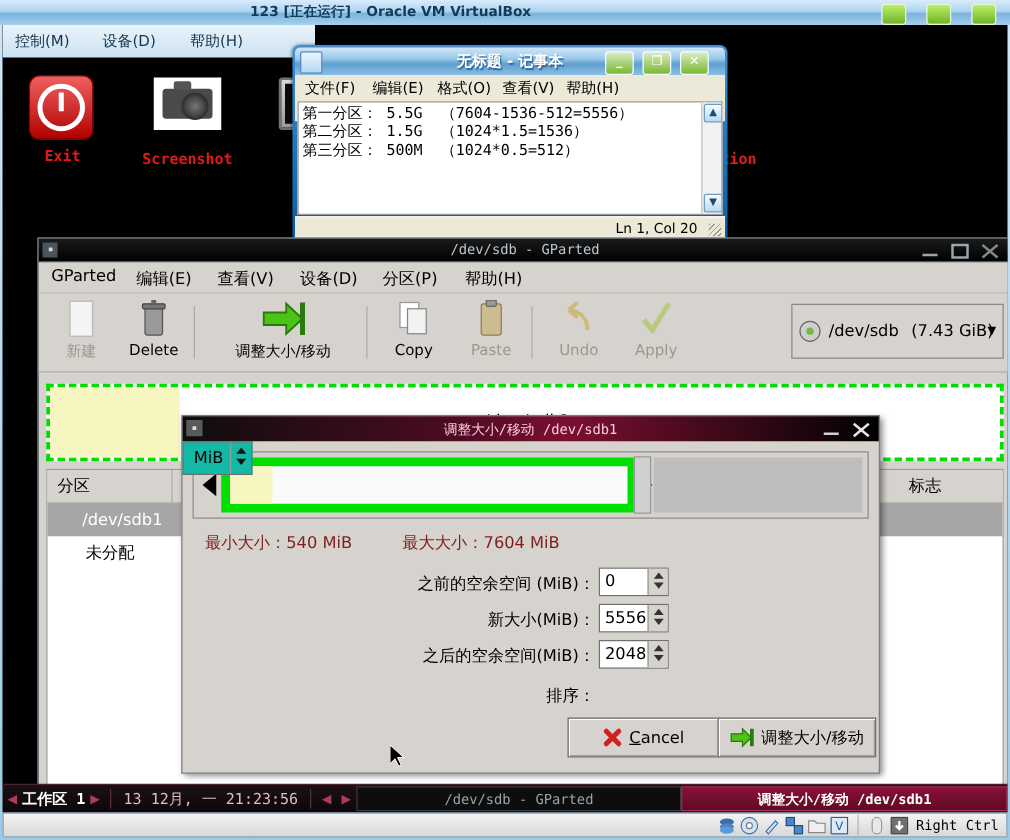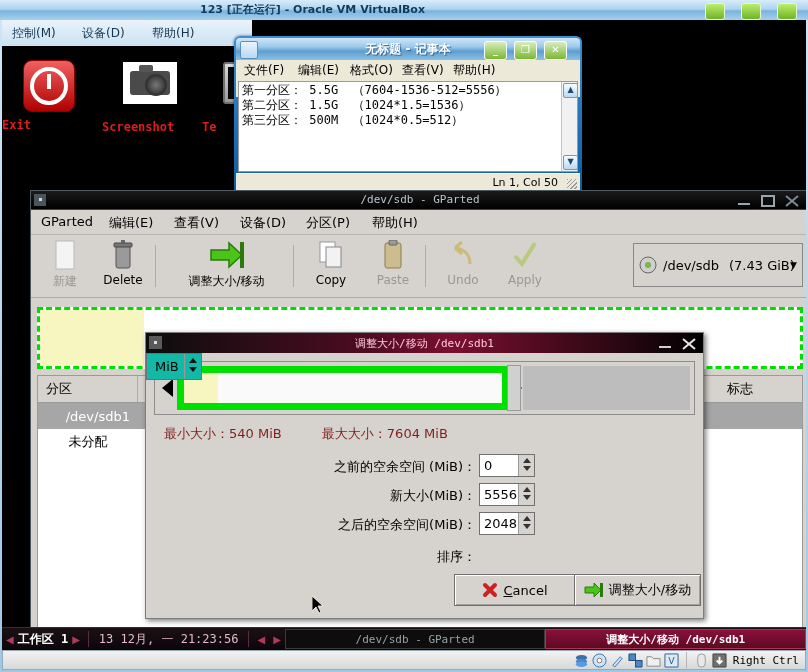--- a/index.html
+++ b/index.html
@@ -18,21 +18,21 @@
     color:#123a5a;white-space:nowrap;text-align:right;}
   .vbox-btn{position:absolute;top:3px;width:18px;height:15px;border-radius:3px;
     background:linear-gradient(#bbee6a,#6eb327);border:1px solid #e8f6d4;}
   
   #guest-desktop{position:absolute;left:2px;top:20px;width:804px;height:608px;background:#000;
     overflow:hidden;}
   
   #guest-menubar{position:absolute;left:0;top:0;width:250px;height:26px;
     background:linear-gradient(#e9f3fb,#cbe2f2);}
   .guest-menu-item{position:absolute;top:5px;font-size:12px;color:#14364f;white-space:nowrap;}
-  .desk-icon{position:absolute;width:96px;}
+  .desk-icon{position:absolute;text-align:center;width:96px;}
   .desk-icon .ic{width:54px;height:54px;margin:0 auto;}
   .desk-icon .lbl{font-size:12px;color:#e01b1b;font-weight:bold;margin-top:4px;
     font-family:"DejaVu Sans Mono","Liberation Mono",monospace;}
   .pwr{width:50px;height:50px;border-radius:9px;
     background:linear-gradient(#f06060,#b00000);border:1px solid #8a0000;
     display:flex;align-items:center;justify-content:center;}
   .pwr-ring{width:30px;height:30px;border-radius:50%;border:4px solid #fff;
     display:flex;align-items:center;justify-content:center;}
   .pwr-bar{width:4px;height:15px;background:#fff;margin-top:-9px;}
   .cam{width:54px;height:42px;background:#fff;display:flex;align-items:center;justify-content:center;}
@@ -256,21 +256,21 @@
       <div id="np-body">
         <div id="np-text">第一分区： 5.5G  （7604-1536-512=5556）
 第二分区： 1.5G  （1024*1.5=1536）
 第三分区： 500M  （1024*0.5=512）</div>
         <div id="np-scroll">
           <div class="np-sb" style="top:1px">▲</div>
           <div class="np-sb" style="bottom:1px">▼</div>
         </div>
       </div>
       <div id="np-status">
-        <span id="np-status-text">Ln 1, Col 50</span>
+        <span id="np-status-text">Ln 1, Col 20</span>
         <div id="np-grip"></div>
       </div>
     </div>
 
     <div id="gparted">
       <div id="gp-title">
         <div id="gp-title-sq">
             <i></i>
           </div>
         <div id="gp-title-text">/dev/sdb - GParted</div>

